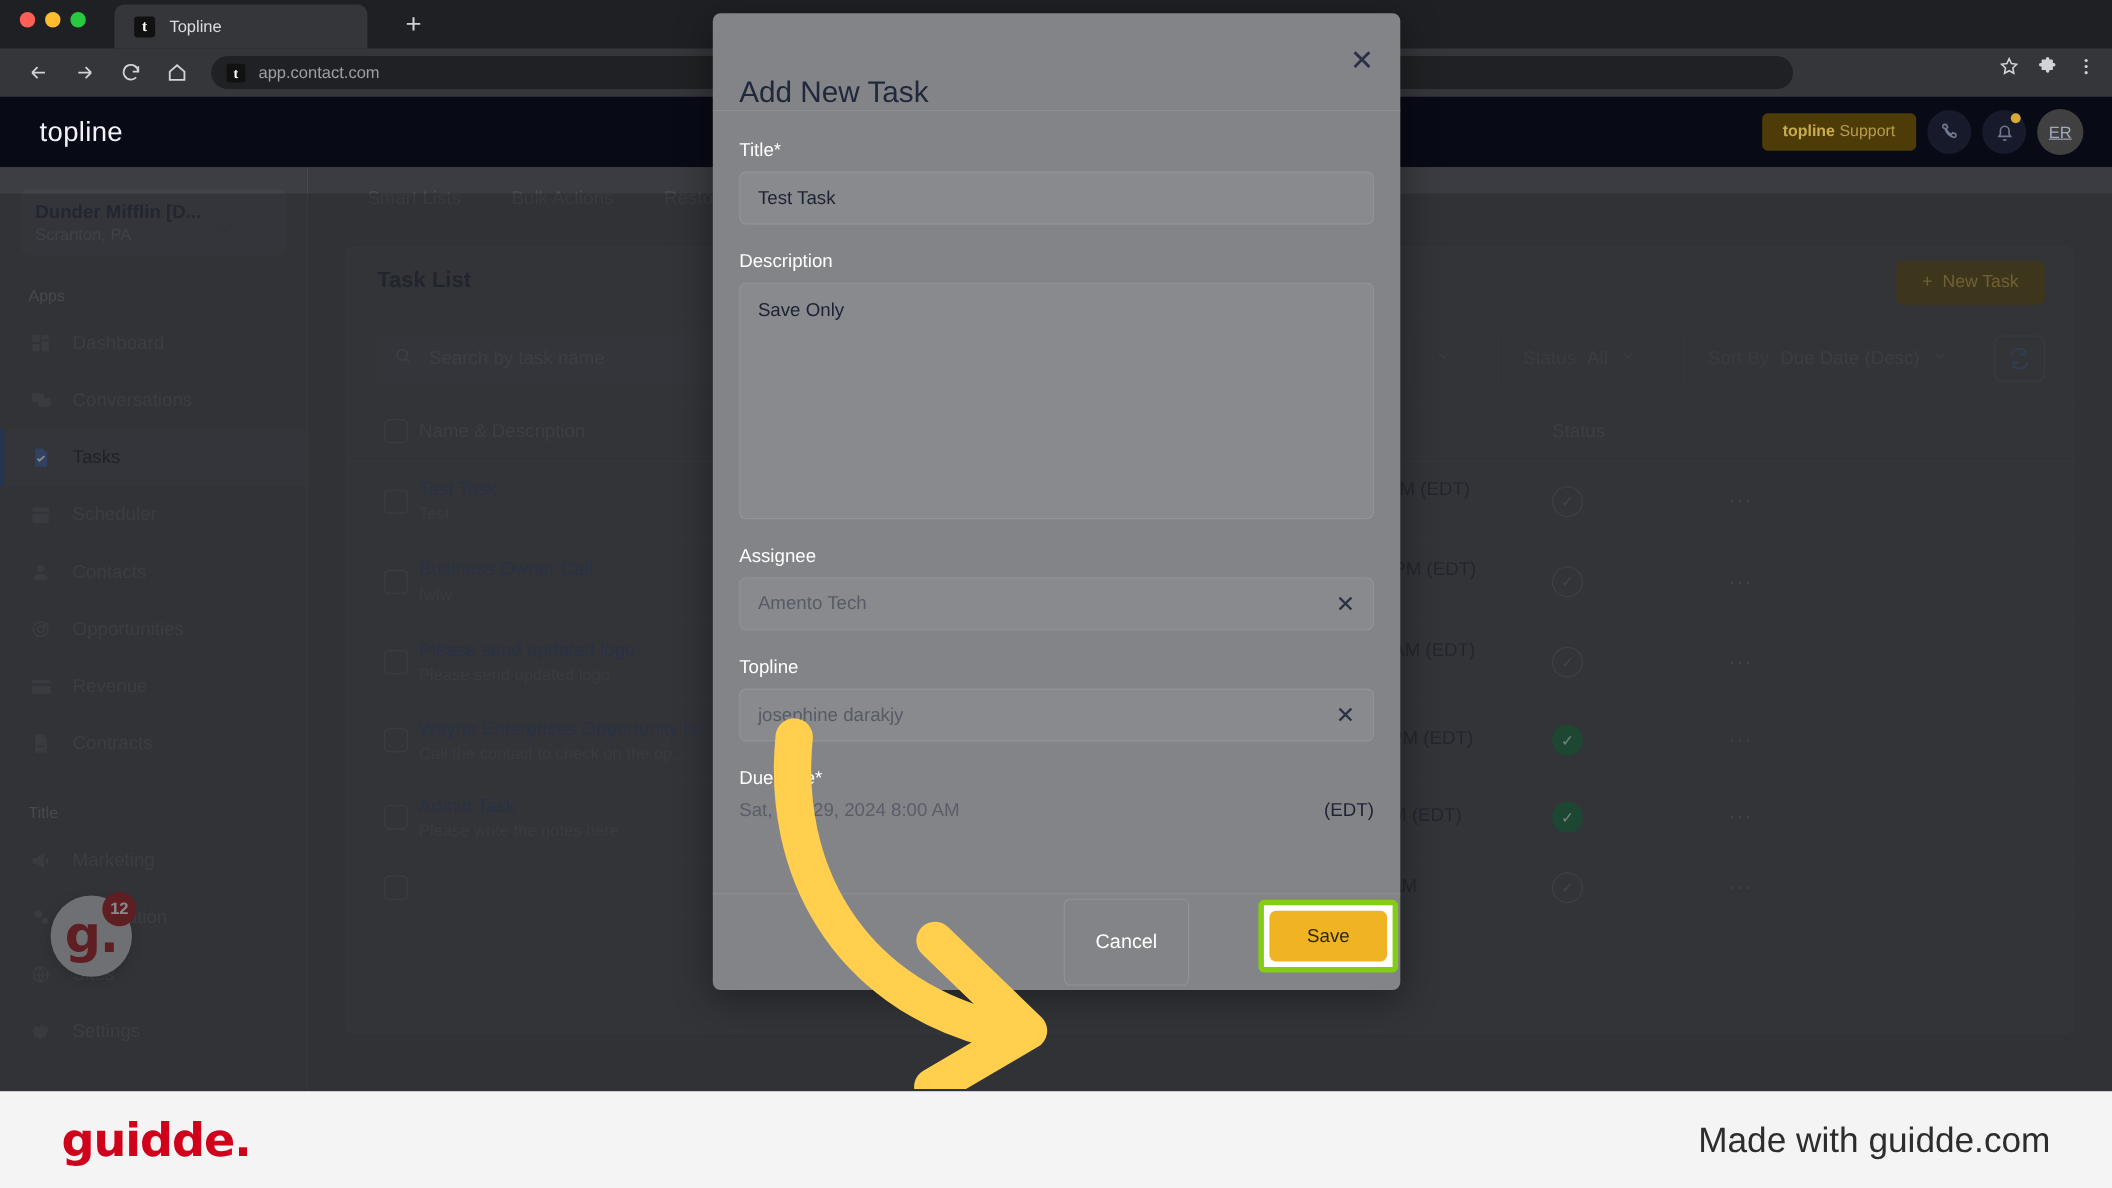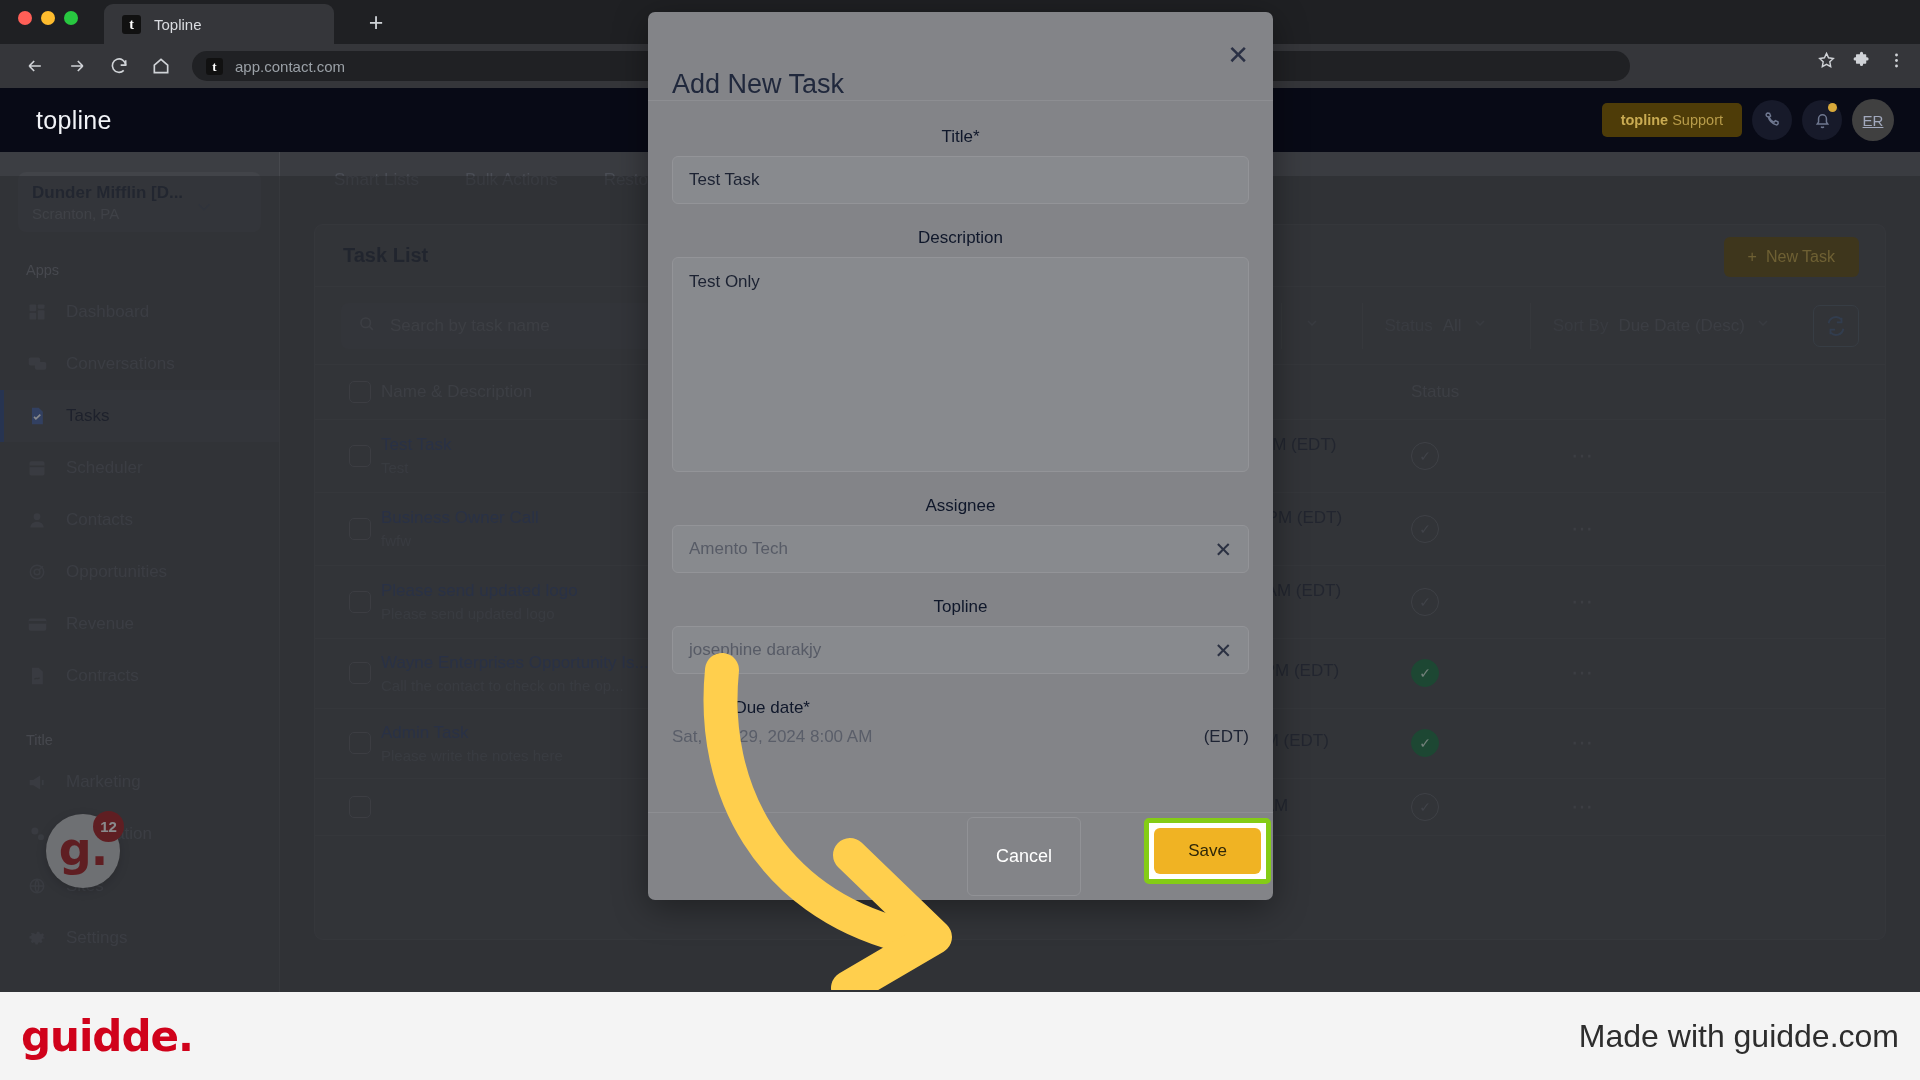--- a/index.html
+++ b/index.html
@@ -235,21 +235,21 @@
   .modal-head {
     height: 89px; display: flex; align-items: flex-end; padding: 0 24px;
     border-bottom: 1px solid #8d8e92; position: relative;
   }
   .modal-title { color: #20283c; font-size: 27px; }
   .modal-close {
     position: absolute; right: 24px; top: 30px; color: #2a3044; font-size: 26px;
     line-height: 1; font-weight: 300;
   }
   .modal-body { flex: 1; padding: 26px 24px 0 24px; overflow: hidden; }
-  .field-label { color: #0f172a; font-size: 17px; margin-bottom: 9px; text-align: center; }
+  .field-label { color: #ffffff; font-size: 17px; margin-bottom: 9px; }
   .field-input {
     height: 48px; background: #888a8e; border: 1px solid #939498; border-radius: 6px;
     display: flex; align-items: center; padding: 0 16px; color: #1c2232; font-size: 17px;
     position: relative;
   }
   .field-input.placeholder-ish { color: #575b66; }
   .field-textarea {
     height: 215px; background: #888a8e; border: 1px solid #939498; border-radius: 6px;
     padding: 14px 16px; color: #1c2232; font-size: 17px;
   }
@@ -279,21 +279,21 @@
     border: 5px solid #84cc16; background: #fff; border-radius: 5px; padding: 5px;
   }
 
   
   .arrow-svg { position: absolute; left: 700px; top: 650px; pointer-events: none; }
 
   
   .footer {
     position: absolute; bottom: 0; left: 0; width: 1920px; height: 88px;
     background: #f4f4f4; display: flex; align-items: center;
-    justify-content: space-between; padding: 0 21px;
+    justify-content: space-between; padding: 0 56px;
   }
   .guidde-logo {
     color: #d0021b; font-size: 42px; font-weight: 700;
     font-family: "DejaVu Sans", sans-serif; letter-spacing: -1px;
   }
   .made-with { color: #2d2d2d; font-size: 32px; }
 </style>
 </head>
 <body>
 
@@ -732,21 +732,21 @@
     </div>
     <div class="modal-body">
 
       <div class="field-block">
         <div class="field-label">Title*</div>
         <div class="field-input">Test Task</div>
       </div>
 
       <div class="field-block">
         <div class="field-label">Description</div>
-        <div class="field-textarea">Test Only</div>
+        <div class="field-textarea">Save Only</div>
       </div>
 
       <div class="field-block">
         <div class="field-label">Assignee</div>
         <div class="field-input placeholder-ish">
           <span>Amento Tech</span>
           <span class="clear-x">✕</span>
         </div>
       </div>
 

